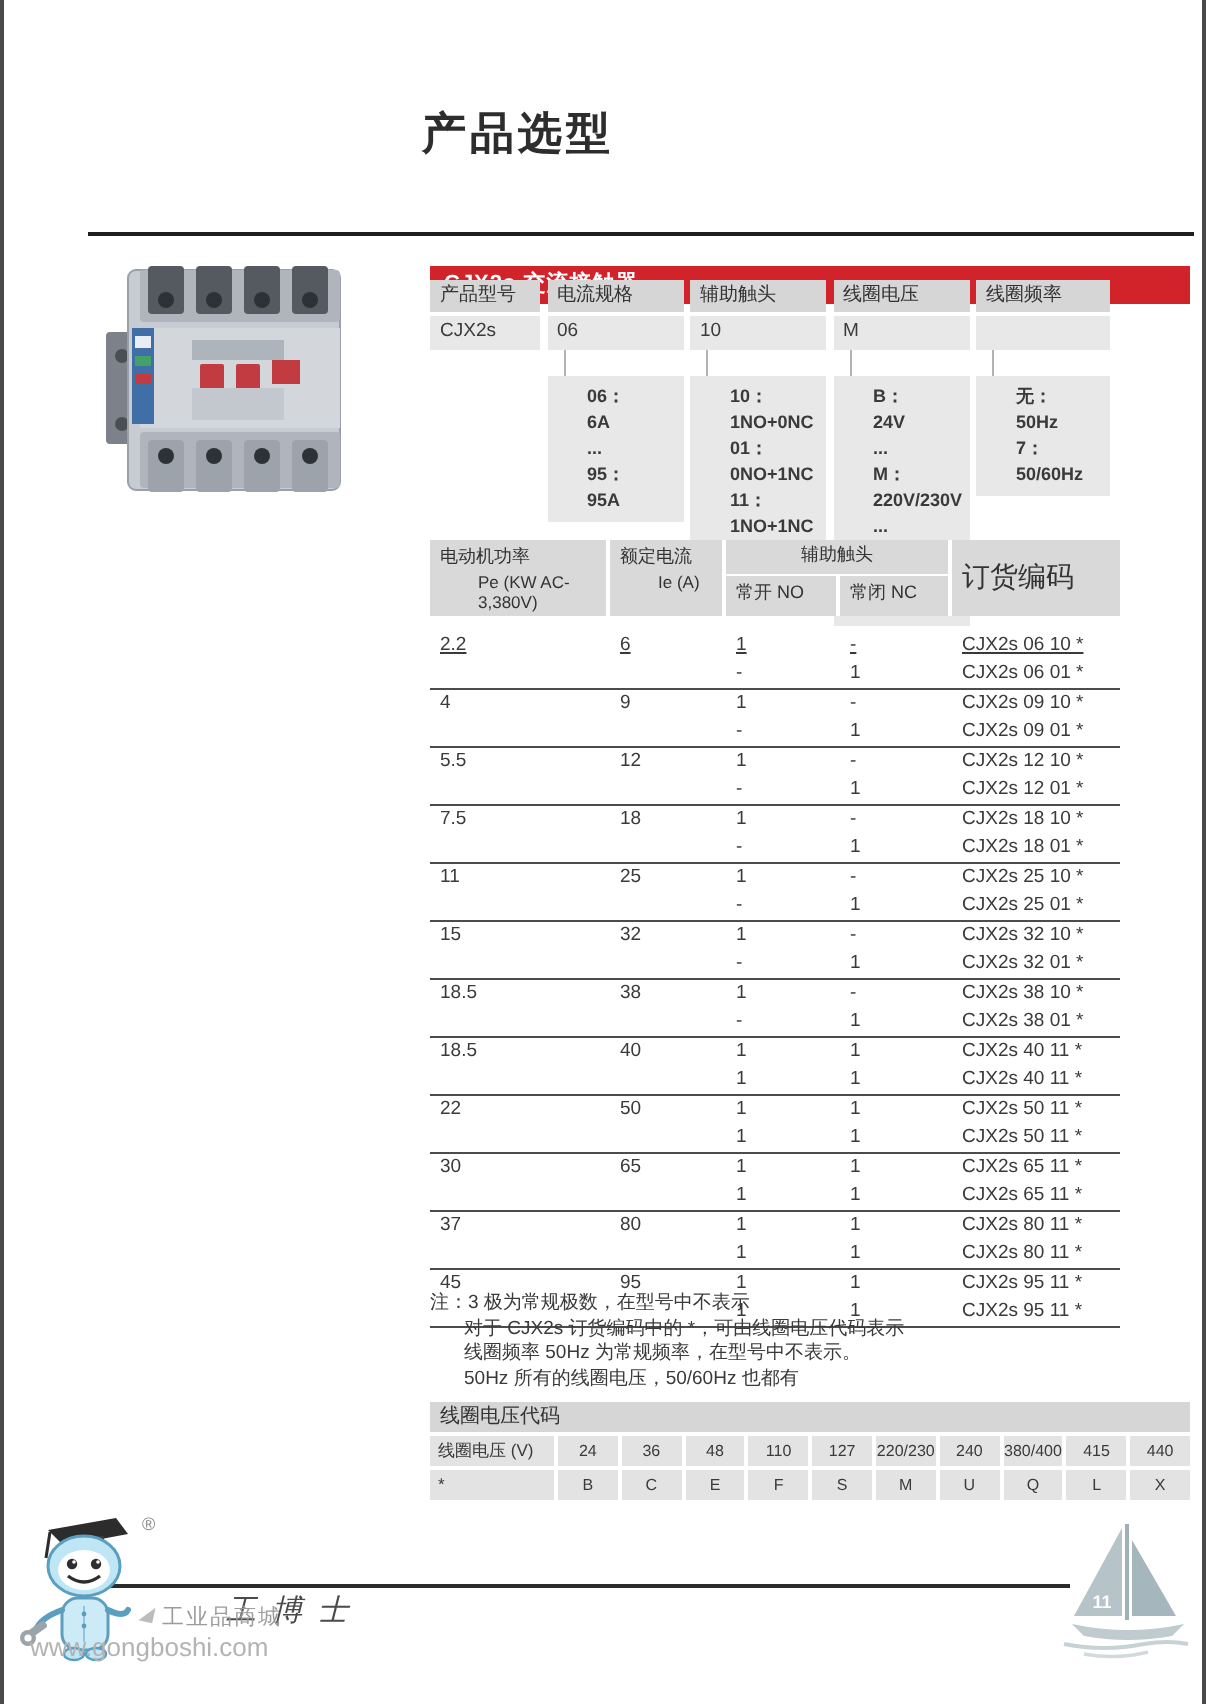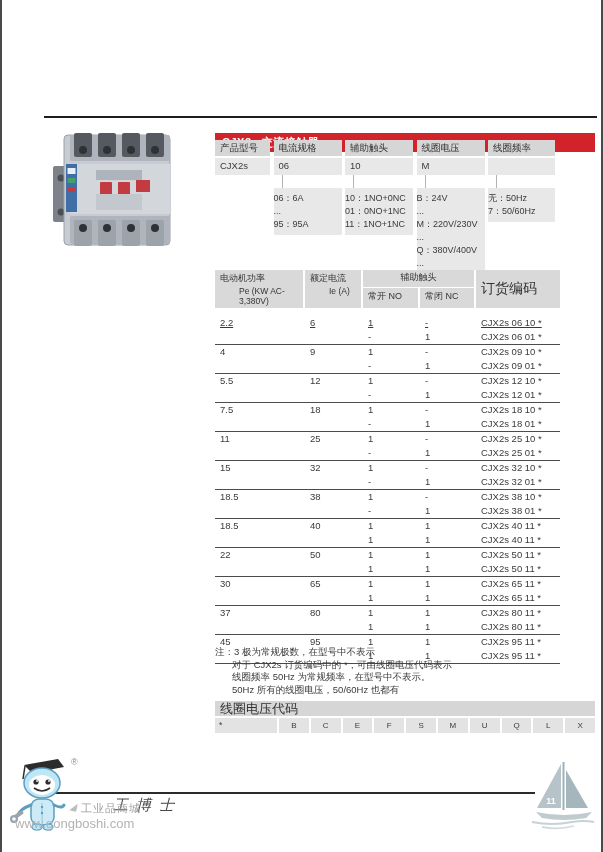--- a/index.html
+++ b/index.html
@@ -20,21 +20,21 @@
               color:#fff;font-size:11px;font-weight:700;line-height:19px;padding-left:7px;
               box-sizing:border-box;letter-spacing:.5px;}
 
   
   .sel-table{position:absolute;left:215px;top:140px;width:380px;}
   .sel-grid{display:grid;grid-template-columns:55px 68px 68px 68px 67px;column-gap:3.5px;}
   .sel-head{background:#d6d6d6;height:16px;line-height:16px;font-size:9.5px;padding-left:5px;color:#333;}
   .sel-val{background:#e8e8e8;height:17px;line-height:16px;font-size:9.5px;padding-left:5px;margin-top:2px;}
   .sel-conn{height:13px;}
   .sel-conn .tick{width:1px;height:13px;background:#b3b3b3;margin-left:8px;}
-  .sel-detail{background:#e8e8e8;font-size:9px;line-height:13px;padding:4px 0;align-self:start;color:#3a3a3a;}
+  .sel-detail{background:#e8e8e8;font-size:9px;line-height:13px;padding:4px 20px;align-self:start;color:#3a3a3a;font-weight:bold;}
 
   
   .main-table{position:absolute;left:215px;top:270px;width:345px;}
   table{border-collapse:separate;border-spacing:0;width:345px;table-layout:fixed;}
   col.c1{width:90px;} col.c2{width:58px;} col.c3{width:57px;} col.c4{width:56px;} col.c5{width:84px;}
   thead th{background:#d9d9d9;font-size:9px;font-weight:400;color:#333;text-align:left;
            padding:2px 5px;vertical-align:top;}
   thead th.gap{border-right:2.5px solid #fff;}
   thead th.aux{text-align:center;border-bottom:1px solid #fff;padding:1px 0;}
   thead th.sub{padding-top:2px;}
@@ -46,21 +46,21 @@
   tbody tr.group-start td{border-top:1px solid #4c4c4c;}
   tbody tr.first-row td{border-top:none;padding-top:8px;text-decoration:underline;}
   tbody tr.last-row td{border-bottom:1px solid #4c4c4c;}
 
   
   .notes{position:absolute;left:215px;top:646px;font-size:9.5px;line-height:12.5px;color:#3a3a3a;}
   .notes .cont{padding-left:17px;}
 
   
   .volt-table{position:absolute;left:215px;top:701px;width:380px;}
-  .volt-band{background:#d6d6d6;height:15px;line-height:15px;font-size:13px;padding-left:5px;color:#333;}
+  .volt-band{background:#d6d6d6;height:15px;line-height:15px;font-size:10px;padding-left:5px;color:#333;}
   .volt-grid{display:grid;grid-template-columns:62px repeat(10,1fr);gap:2px;margin-top:2px;}
   .volt-cell{background:#e3e3e3;height:15px;line-height:15px;font-size:8px;text-align:center;color:#3a3a3a;}
   .volt-cell.lbl{text-align:left;padding-left:4px;font-size:8.5px;}
 
   
   .footer-rule{position:absolute;left:38px;top:792px;width:497px;height:1.5px;background:#2b2b2b;}
   .mascot{position:absolute;left:10px;top:755px;width:72px;height:76px;z-index:2;}
   .reg-mark{position:absolute;left:71px;top:757px;font-size:9px;color:#8a8a8a;z-index:3;}
   .brand-name{position:absolute;left:85px;top:796px;font-size:15px;color:#4a4a4a;z-index:3;
               font-family:Liberation Mono, monospace;font-style:italic;letter-spacing:8px;margin-left:28px;}
@@ -70,20 +70,21 @@
   .website{position:absolute;left:15px;top:816px;font-size:13px;color:#b3b3b3;z-index:3;}
   .sailboat{position:absolute;left:528px;top:762px;width:72px;height:68px;}
 </style>
 </head>
 <body>
 
 <div class="page">
   <div class="edge left"></div>
   <div class="edge right"></div>
 
+  <div class="page-title">产品选型</div>
   <div class="title-rule"></div>
 
   <div class="product-image">
     <svg width="132" height="120" viewBox="0 0 132 120">
       <rect x="3" y="36" width="16" height="56" rx="2" fill="#7d828a"></rect>
       <circle cx="11" cy="48" r="3.5" fill="#4a4e55"></circle>
       <circle cx="11" cy="82" r="3.5" fill="#4a4e55"></circle>
       <rect x="14" y="5" width="106" height="110" rx="4" fill="#c7ccd3" stroke="#9aa0a8" stroke-width="1"></rect>
 
       <rect x="20" y="5" width="100" height="26" rx="2" fill="#b0b5bd"></rect>
@@ -380,20 +381,33 @@
 
   <div class="notes" id="notes">
       <div>注：3 极为常规极数，在型号中不表示</div>
       <div class="cont">对于 CJX2s 订货编码中的 *，可由线圈电压代码表示</div>
       <div class="cont">线圈频率 50Hz 为常规频率，在型号中不表示。</div>
       <div class="cont">50Hz 所有的线圈电压，50/60Hz 也都有</div>
     </div>
 
   <div class="volt-table">
     <div class="volt-band">线圈电压代码</div>
+    <div class="volt-grid" id="volt-row1">
+        <div class="volt-cell lbl">线圈电压 (V)</div>
+        <div class="volt-cell">24</div>
+        <div class="volt-cell">36</div>
+        <div class="volt-cell">48</div>
+        <div class="volt-cell">110</div>
+        <div class="volt-cell">127</div>
+        <div class="volt-cell">220/230</div>
+        <div class="volt-cell">240</div>
+        <div class="volt-cell">380/400</div>
+        <div class="volt-cell">415</div>
+        <div class="volt-cell">440</div>
+      </div>
     <div class="volt-grid" id="volt-row2">
         <div class="volt-cell lbl">*</div>
         <div class="volt-cell">B</div>
         <div class="volt-cell">C</div>
         <div class="volt-cell">E</div>
         <div class="volt-cell">F</div>
         <div class="volt-cell">S</div>
         <div class="volt-cell">M</div>
         <div class="volt-cell">U</div>
         <div class="volt-cell">Q</div>

